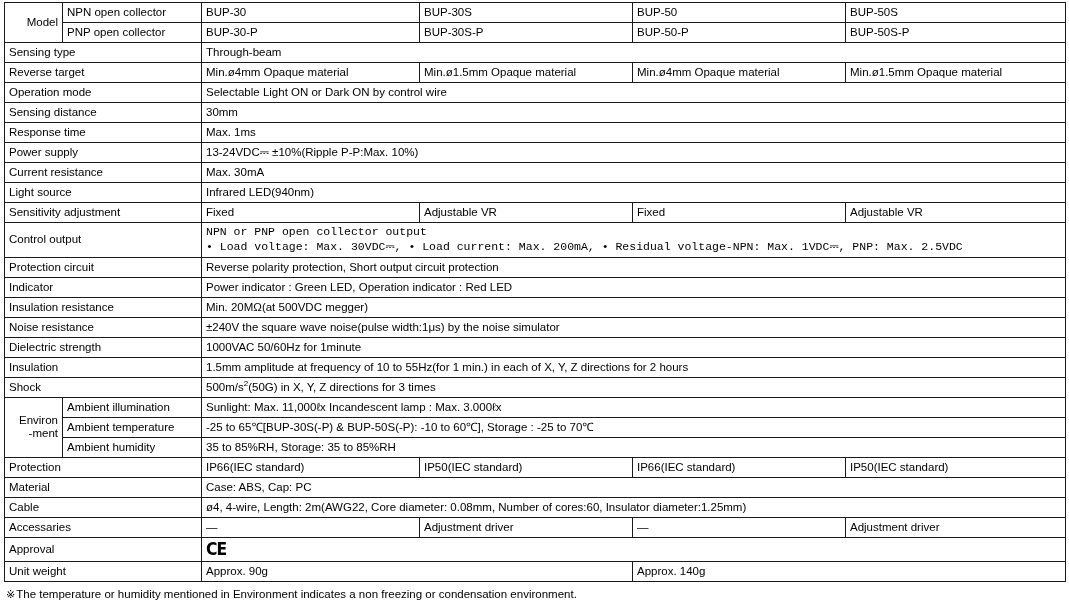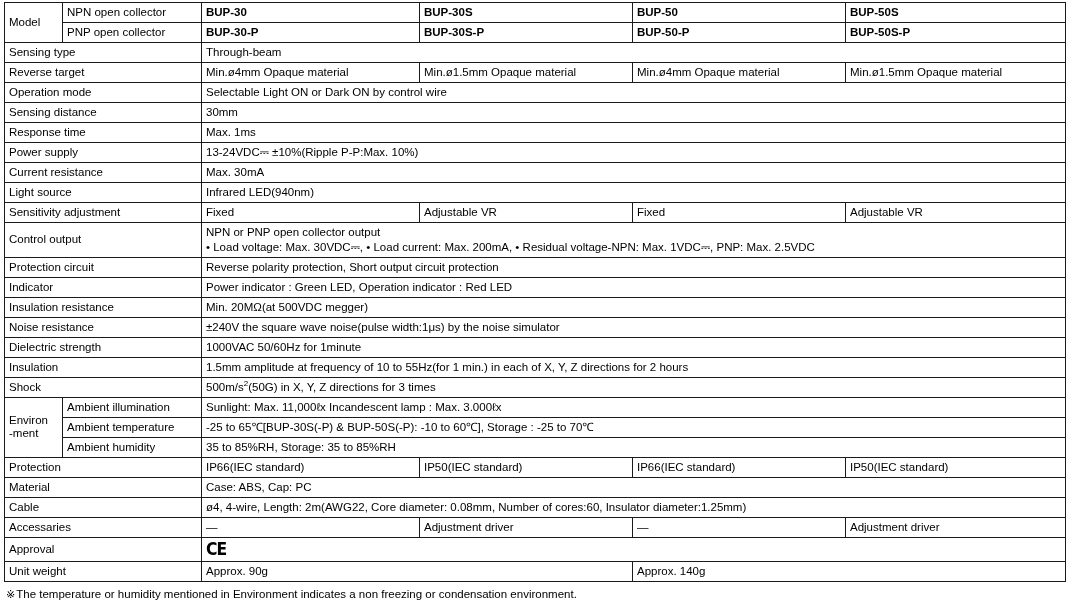--- a/index.html
+++ b/index.html
@@ -35,31 +35,33 @@
     height: 20px;
   }
   
   col.l-a { width: 58px; }
   col.l-b { width: 139px; }
   col.c1  { width: 218px; }
   col.c2  { width: 213px; }
   col.c3  { width: 213px; }
   col.c4  { width: 220px; }
 
-  .bold { font-weight: bold; }
-  .model-label { text-align: left; }
+  .bold { font-weight: normal; }
+  .model-label { text-align: right; }
   .multi {
     white-space: normal;
     line-height: 1.3;
     padding-top: 2px;
     padding-bottom: 2px;
+    font-family: Liberation Mono, monospace;
   }
   .env-label {
     white-space: normal;
     line-height: 1.2;
+    text-align: right;
   }
   .ce-cell {
     padding-top: 1px;
     padding-bottom: 1px;
     margin-top: 11px;
   }
   .ce-mark {
     font-family: "DejaVu Sans", sans-serif;
     font-weight: bold;
     font-size: 17px;

